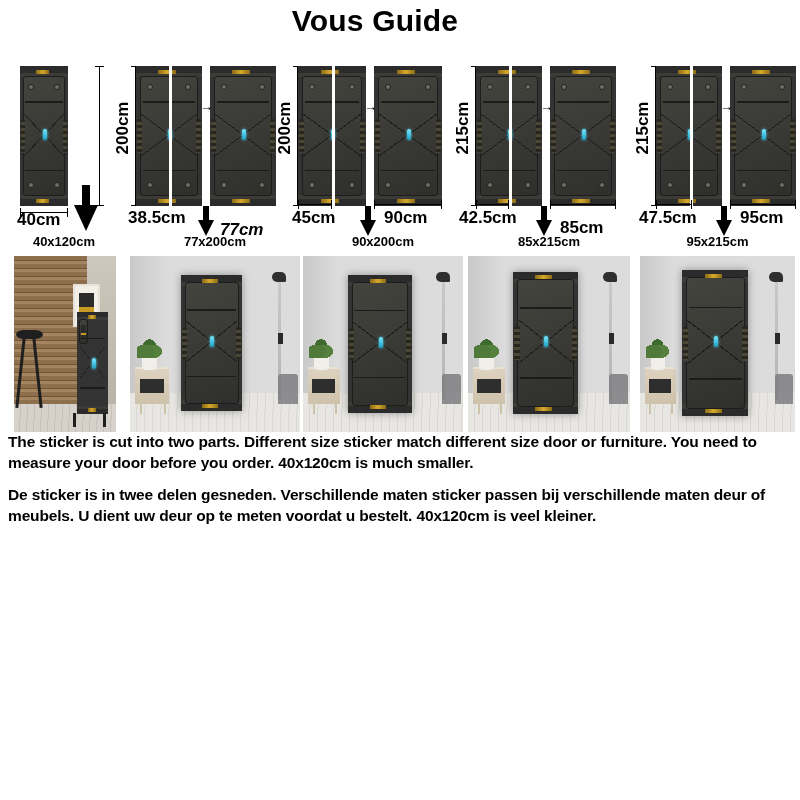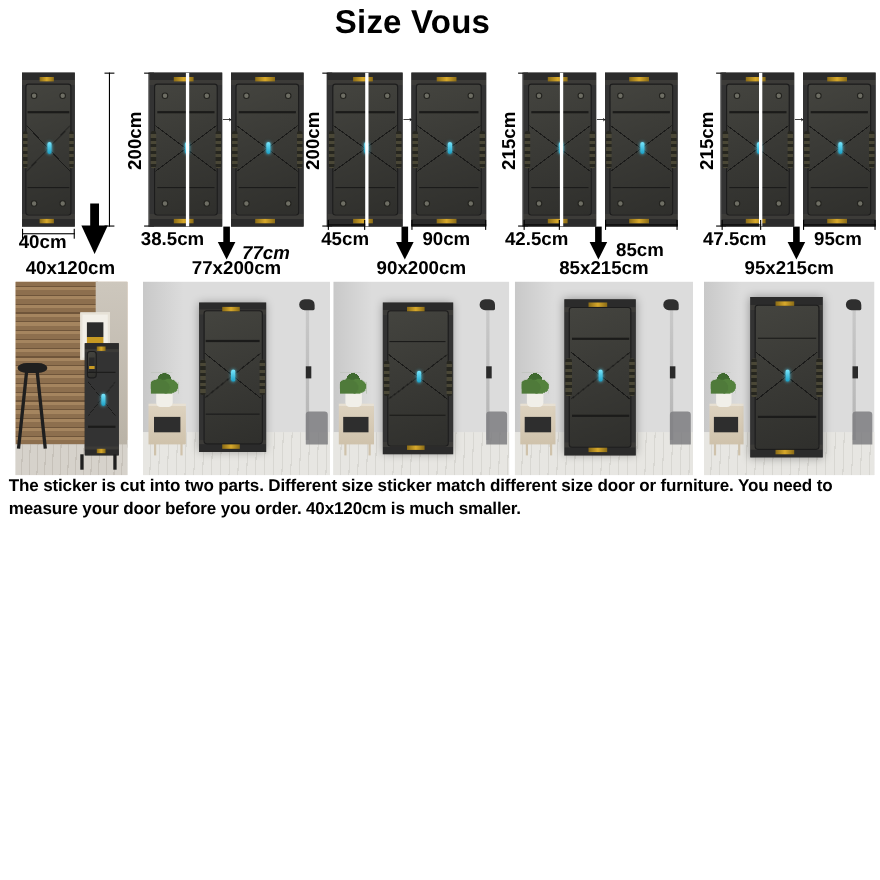--- a/index.html
+++ b/index.html
@@ -127,21 +127,21 @@
   }
   .smallarrow{
     position:absolute;font-size:13px;font-weight:bold;line-height:1;
   }
 
   
   .scenes{position:absolute;left:0;top:234px;width:800px;height:198px;}
   .scene{position:absolute;top:0;}
   .scene .cap{
     position:absolute;left:0;right:0;top:0;text-align:center;
-    font-size:17px;font-weight:bold;white-space:nowrap;
+    font-size:13px;font-weight:bold;white-space:nowrap;
   }
   .photo{position:absolute;top:22px;overflow:hidden;}
 
   
   .room{
     position:absolute;inset:0;
     background:linear-gradient(180deg,#dcdcdc 0 78%,#e9e8e5 78% 100%);
   }
   .room .floor{
     position:absolute;left:0;right:0;bottom:0;height:22%;
@@ -257,21 +257,21 @@
     font-size:15.5px;font-weight:bold;line-height:1.33;
     margin:0 0 12px 0;
     letter-spacing:-.15px;
   }
 </style>
 </head>
 <body>
 
 <div class="page">
 
-  <div class="title">Size Vous</div>
+  <div class="title">Vous Guide</div>
 
   <div class="diagrams">
 
     <div class="diag" style="left:14px;width:95px;text-align:center;">
       <div class="door" style="left:6px;width:48px;">
         <div class="frame"></div>
         <div class="seamtop"></div>
         <div class="vshape"></div>
         <div class="seambot"></div>
         <div class="gold1"></div>
@@ -655,15 +655,16 @@
             </div>
             <div class="doorframe"></div>
           </div>
         </div>
       </div>
     </div>
   </div>
 
   <div class="body-text">
     <p class="para">The sticker is cut into two parts. Different size sticker match different size door or furniture. You need to measure  your door before you order. 40x120cm is much smaller.</p>
+    <p class="para">De sticker is in twee delen gesneden. Verschillende maten sticker passen bij verschillende maten deur of meubels. U dient uw deur op te meten voordat u bestelt. 40x120cm is veel kleiner.</p>
   </div>
 
 </div>
 
 </body></html>

